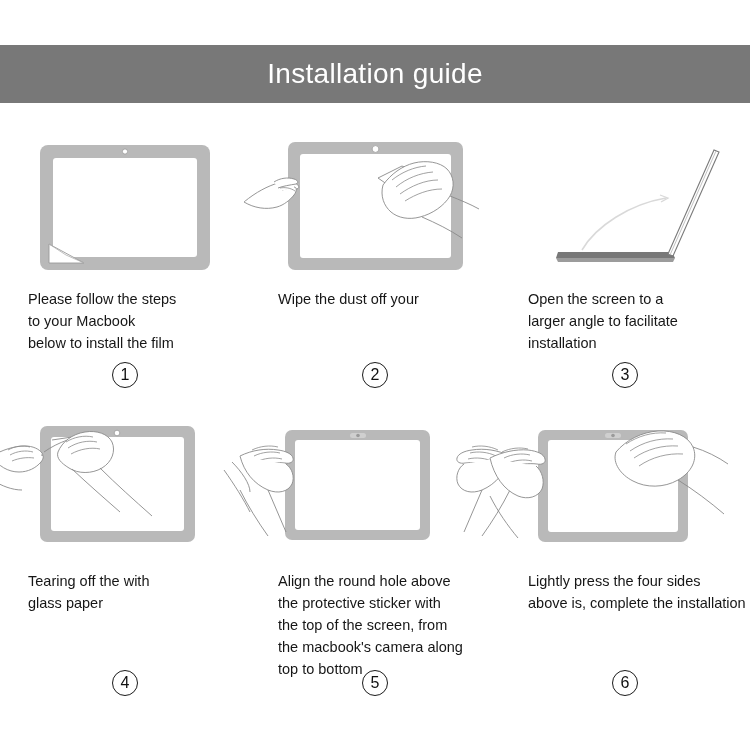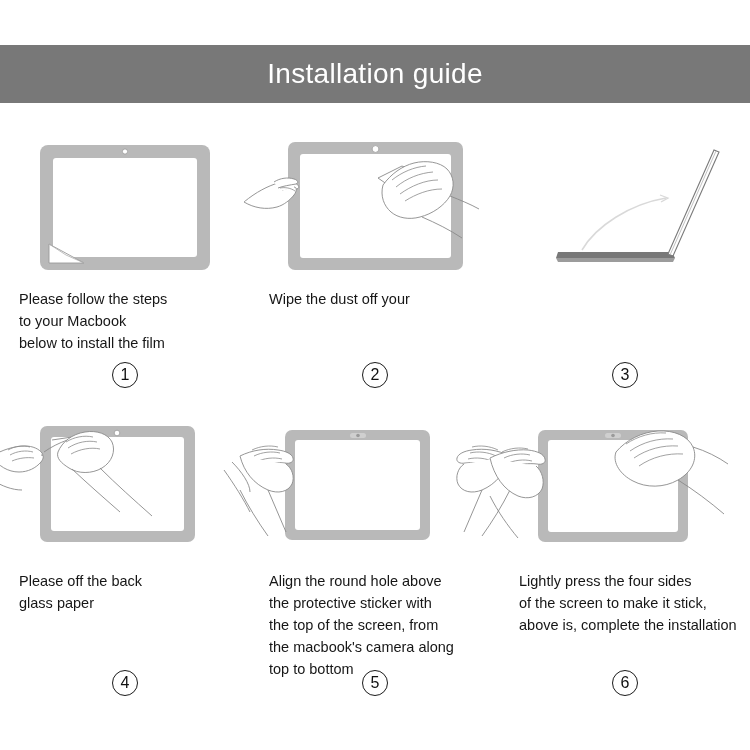--- a/index.html
+++ b/index.html
@@ -63,21 +63,21 @@
   }
   .art svg {
     display: block;
     position: absolute;
     left: 0;
     top: 0;
     overflow: visible;
   }
   .caption {
     margin: 18px 0 0 0;
-    padding: 0 14px 0 19px;
+    padding: 0 14px 0 28px;
     font-size: 14.5px;
     line-height: 22px;
     color: #161616;
   }
   .caption .cl {
     display: block;
     white-space: pre;
   }
   .badge-row {
     position: absolute;
@@ -170,20 +170,25 @@
       <div class="art">
         <svg width="250" height="140" viewBox="0 0 250 140">
           <path d="M58 122 L172 122 L175 128 L56 128 Z" fill="#787878"></path>
           <path d="M56 128 L175 128 L173 132 L58 132 Z" fill="#9c9c9c"></path>
           <path d="M168 124 L214 20 L219 22 L173 126 Z" fill="#ffffff" stroke="#7a7a7a" stroke-width="1.1"></path>
           <path d="M170 125 L216 21" fill="none" stroke="#b4b4b4" stroke-width="0.8"></path>
           <path d="M82 120 C96 96 130 74 166 68" fill="none" stroke="#d9d9d9" stroke-width="1.5"></path>
           <path d="M160 65 L168 68 L161 72" fill="none" stroke="#d9d9d9" stroke-width="1.3"></path>
         </svg>
       </div>
+      <div class="caption">
+        <span class="cl">Open the screen to a</span>
+        <span class="cl">larger angle to facilitate</span>
+        <span class="cl">installation</span>
+      </div>
       <div class="badge-row">
         <div class="badge">3</div>
       </div>
     </div>
 
     <div class="step-cell r2">
       <div class="art">
         <svg width="250" height="150" viewBox="0 0 250 150">
           <rect x="40" y="14" width="155" height="116" rx="7" ry="7" fill="#b9b9b9"></rect>
           <rect x="51" y="25" width="133" height="94" rx="3" ry="3" fill="#ffffff"></rect>
@@ -206,21 +211,21 @@
           <path d="M71 42 C80 37 91 35 100 37" fill="none" stroke="#8a8a8a" stroke-width="0.8"></path>
 
           <path d="M100 56 C116 72 134 88 152 104" fill="none" stroke="#8a8a8a" stroke-width="0.9"></path>
           <path d="M72 57 C88 72 104 86 120 100" fill="none" stroke="#8a8a8a" stroke-width="0.9"></path>
 
           <path d="M224 58 C234 72 244 88 250 100" fill="none" stroke="#8a8a8a" stroke-width="0.9"></path>
           <path d="M232 50 C242 60 250 72 250 80" fill="none" stroke="#8a8a8a" stroke-width="0.9"></path>
         </svg>
       </div>
       <div class="caption">
-        <span class="cl">Please off the back</span>
+        <span class="cl">Tearing off the with</span>
         <span class="cl">glass paper</span>
       </div>
       <div class="badge-row">
         <div class="badge">4</div>
       </div>
     </div>
 
     <div class="step-cell r2">
       <div class="art">
         <svg width="250" height="150" viewBox="0 0 250 150">
@@ -278,21 +283,20 @@
           <path d="M126 32 C138 24 152 20 166 21" fill="none" stroke="#8a8a8a" stroke-width="0.8"></path>
           <path d="M130 39 C143 30 158 26 173 27" fill="none" stroke="#8a8a8a" stroke-width="0.8"></path>
           <path d="M134 46 C147 37 163 33 178 34" fill="none" stroke="#8a8a8a" stroke-width="0.8"></path>
           <path d="M139 54 C152 45 168 41 183 42" fill="none" stroke="#8a8a8a" stroke-width="0.8"></path>
           <path d="M193 35 C206 39 218 45 228 52" fill="none" stroke="#8a8a8a" stroke-width="0.9"></path>
           <path d="M178 68 C194 78 210 90 224 102" fill="none" stroke="#8a8a8a" stroke-width="0.9"></path>
         </svg>
       </div>
       <div class="caption">
         <span class="cl">Lightly press the four sides</span>
-        <span class="cl">of the screen to make it stick,</span>
         <span class="cl">above is, complete the installation</span>
       </div>
       <div class="badge-row">
         <div class="badge">6</div>
       </div>
     </div>
 
   </div>
 </div>
 

